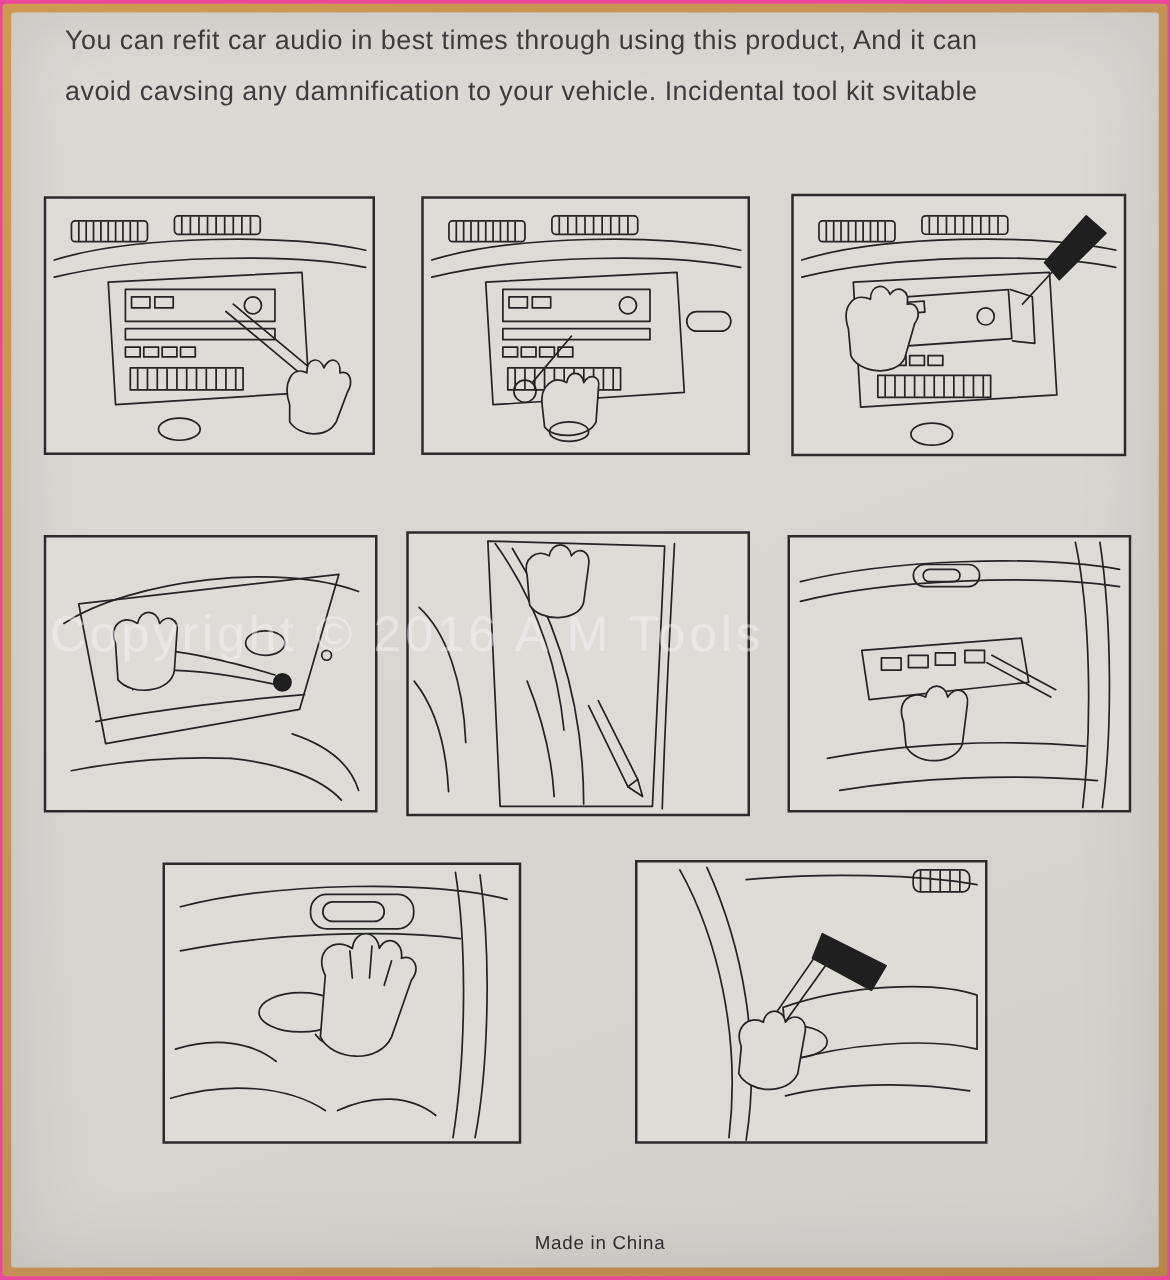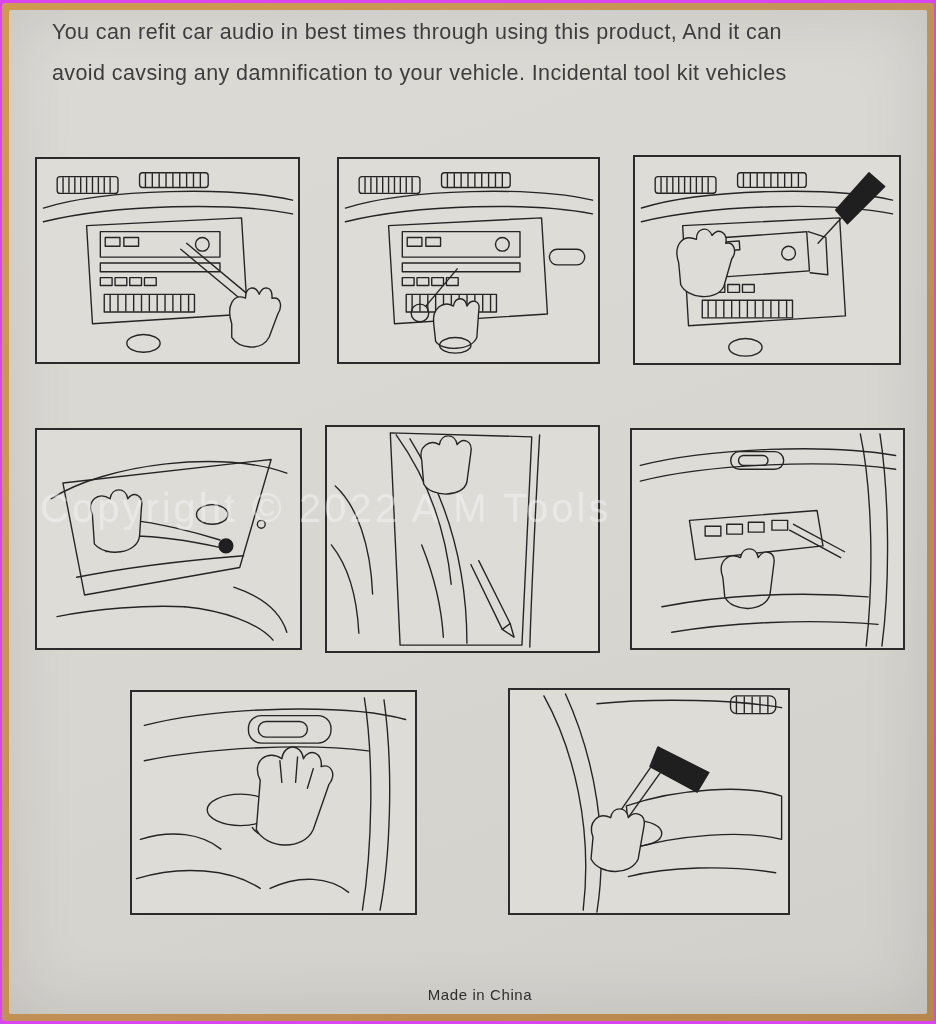--- a/index.html
+++ b/index.html
@@ -1,18 +1,18 @@
 <!DOCTYPE html>
 <html><head>
 <meta charset="utf-8">
 <style>
   html,body { margin:0; padding:0; background:#111; }
   .photo {
     position:relative; width:936px; height:1024px;
-    background:#d946ef; overflow:hidden;
+    background:#ec4899; overflow:hidden;
     font-family:"Liberation Sans", sans-serif;
   }
   .mat {
     position:absolute; left:2px; top:3px; right:2px; bottom:3px;
     background:linear-gradient(135deg,#cf9a50 0%,#c59357 40%,#b8854b 100%);
     border-radius:3px;
   }
   .sheet {
     position:absolute; left:9px; top:10px; right:9px; bottom:10px;
     background:linear-gradient(160deg,#dcdad5 0%,#d8d6d1 55%,#d2d0cb 100%);
@@ -54,21 +54,21 @@
 </style>
 </head>
 <body>
 
 <div class="photo">
   <div class="mat"></div>
   <div class="sheet"></div>
 
   <div class="intro">
     <div class="line">You can refit car audio in best times through using this product, And it can</div>
-    <div class="line">avoid cavsing any damnification to your vehicle. Incidental tool kit vehicles</div>
+    <div class="line">avoid cavsing any damnification to your vehicle. Incidental tool kit svitable</div>
   </div>
 
   <div id="p1" class="panel">
     <svg viewBox="0 0 265 207">
       <path d="M6,50 C70,30 200,28 260,42"></path>
       <path d="M6,64 C80,46 200,44 260,56"></path>
       <rect x="20" y="18" width="62" height="17" rx="3"></rect>
       <path d="M26,19 V34 M32,19 V34 M38,19 V34 M44,19 V34 M50,19 V34 M56,19 V34 M62,19 V34 M68,19 V34 M74,19 V34"></path>
       <rect x="104" y="14" width="70" height="15" rx="3"></rect>
       <path d="M110,15 V28 M117,15 V28 M124,15 V28 M131,15 V28 M138,15 V28 M145,15 V28 M152,15 V28 M159,15 V28 M166,15 V28"></path>
@@ -230,16 +230,16 @@
       <path d="M118,118 C170,100 240,96 276,108 L276,152 C236,142 168,148 122,162 Z"></path>
       <ellipse cx="128" cy="146" rx="26" ry="13"></ellipse>
       <path class="fill" d="M150,58 L202,84 L190,104 L142,78 Z"></path>
       <path d="M146,74 L96,146"></path>
       <path d="M154,82 L104,152"></path>
       <path class="skin" d="M84,150 C78,134 90,124 102,130 C104,118 118,118 120,130 C126,122 138,126 136,138 L130,172 C122,190 90,188 82,172 Z"></path>
       <path d="M120,190 C160,180 220,178 270,186"></path>
     </svg>
   </div>
 
-  <div class="watermark">Copyright © 2022   A M Tools</div>
+  <div class="watermark">Copyright © 2016   A M Tools</div>
 
   <div class="footer">Made in China</div>
 </div>
 
 </body></html>

